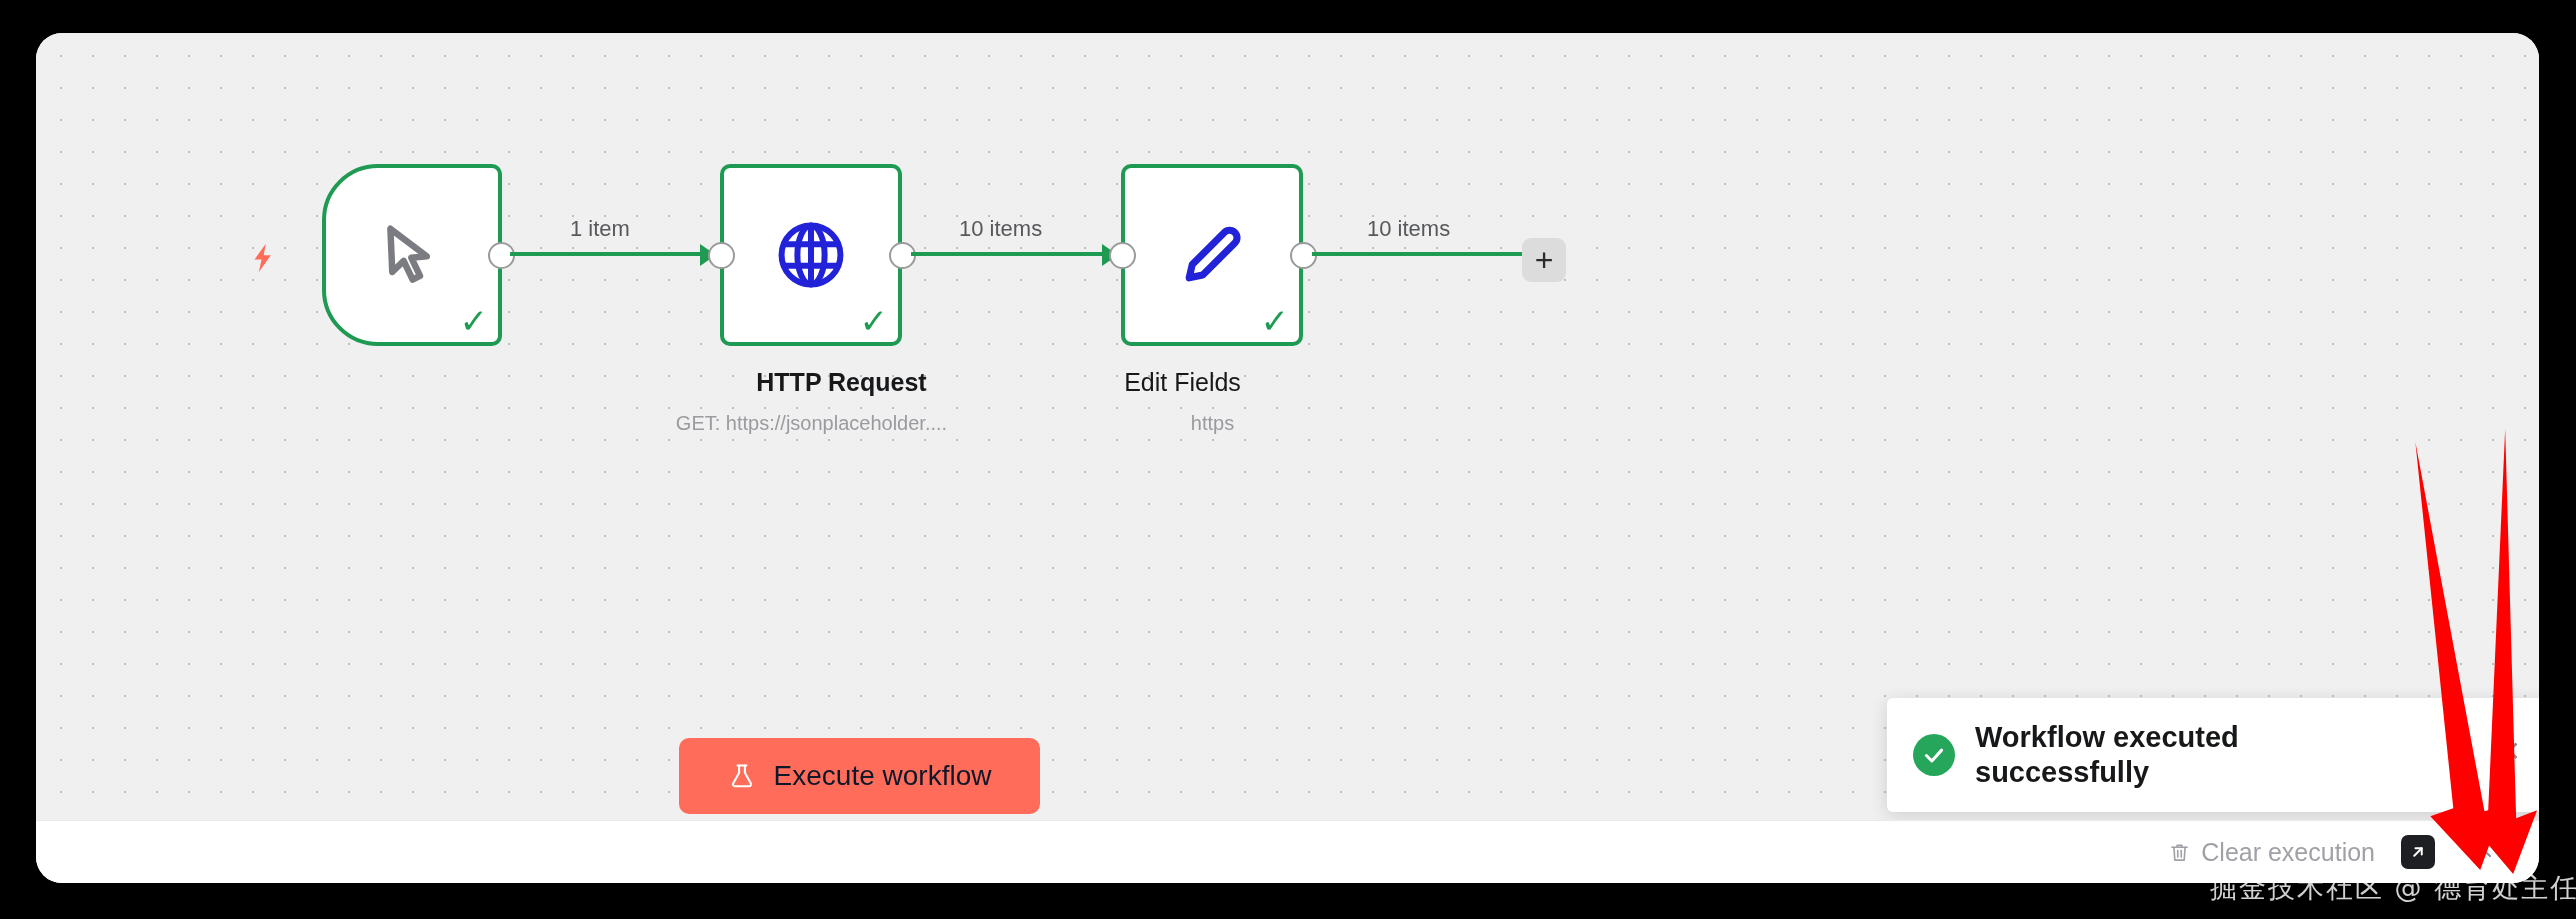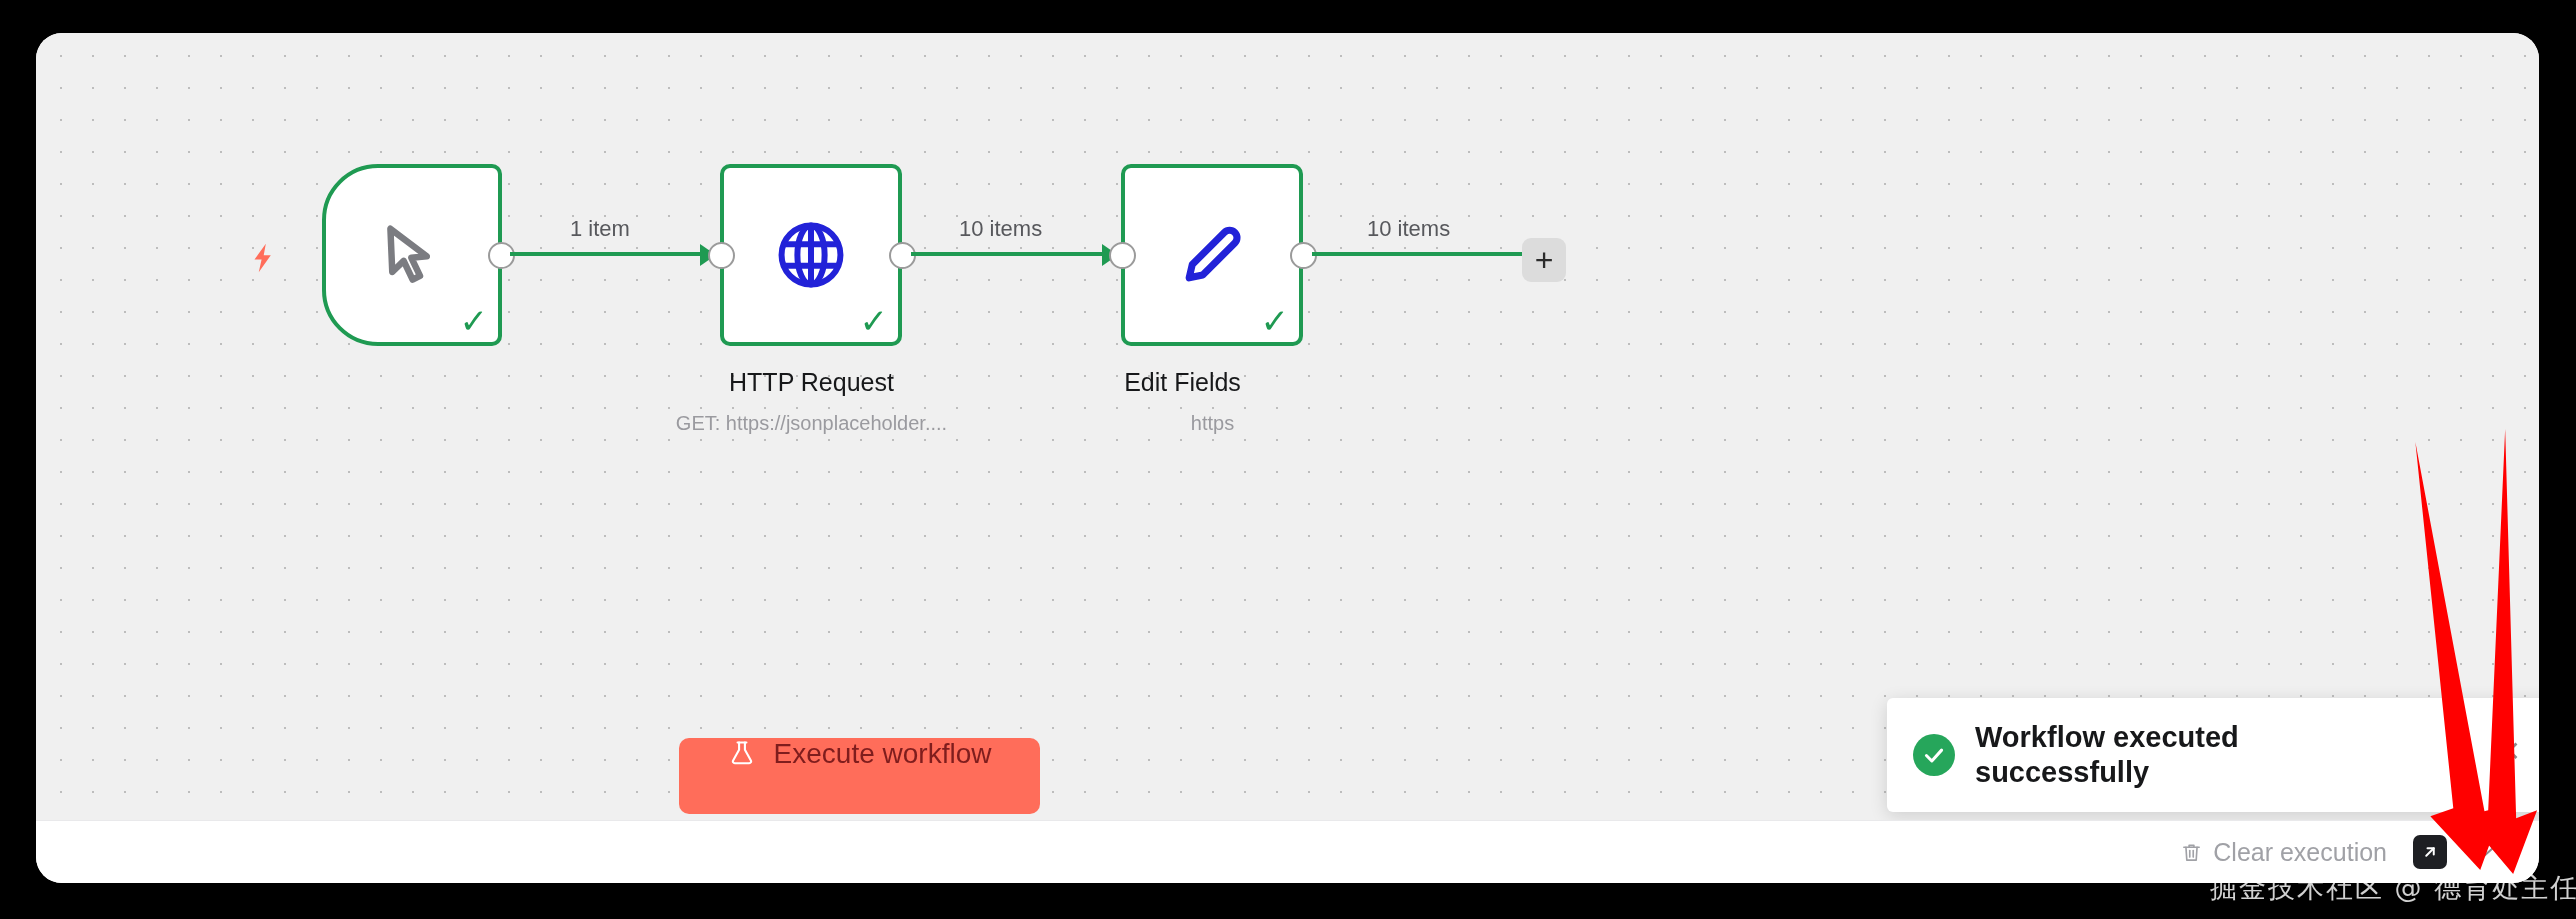--- a/index.html
+++ b/index.html
@@ -40,38 +40,38 @@
   
   #trigger-bolt{position:absolute;left:210px;top:205px;width:34px;height:40px;}
 
   
   #add-node-button{position:absolute;left:1486px;top:205px;width:44px;height:44px;
         background:#dcdcdc;border-radius:9px;display:flex;align-items:center;
         justify-content:center;color:#2b2b2b;font-size:32px;line-height:1;}
 
   
   #execute-workflow-button{position:absolute;left:643px;top:705px;width:361px;height:76px;
-        background:#ff6d5a;border-radius:10px;display:flex;
-        justify-content:center;gap:18px;color:#7f1d1d;font-size:28px;}
+        background:#ff6d5a;border-radius:10px;display:flex;align-items:center;
+        justify-content:center;gap:18px;color:#0f172a;font-size:28px;}
 
   
   #toast{position:absolute;left:1851px;top:665px;width:692px;height:114px;background:#fff;
         border-radius:6px;box-shadow:0 4px 18px rgba(0,0,0,.14);
         display:flex;align-items:center;padding:0 26px;box-sizing:border-box;}
   #toast-icon{width:42px;height:42px;border-radius:50%;background:#26a65b;
         display:flex;align-items:center;justify-content:center;flex:0 0 auto;}
   #toast-title{margin-left:20px;font-size:29px;font-weight:700;color:#17181a;
         line-height:1.2;max-width:419px;}
   #toast-close{position:absolute;right:58px;top:40px;color:#8a8a8e;font-size:28px;
         line-height:1;font-weight:300;}
 
   
   #bottom-bar{position:absolute;left:0;top:787px;width:2503px;height:63px;background:#fff;
         border-top:1px solid #e9e9eb;display:flex;align-items:center;
-        justify-content:flex-end;gap:26px;padding-right:26px;box-sizing:border-box;}
+        justify-content:flex-end;gap:26px;padding-right:38px;box-sizing:border-box;}
   #clear-execution-button{display:flex;align-items:center;gap:10px;color:#a0a1a6;font-size:25px;}
   #popout-button{width:34px;height:34px;background:#1e1f23;border-radius:7px;
         display:flex;align-items:center;justify-content:center;}
   #collapse-button{color:#8c8d92;font-size:26px;line-height:1;padding:0 6px;}
 
   
   #annotation-layer{position:absolute;left:0;top:0;width:2576px;height:920px;
         pointer-events:none;}
   #watermark{position:absolute;left:2210px;top:870px;color:rgba(255,255,255,.82);
         font-size:27px;letter-spacing:2px;white-space:nowrap;
@@ -104,21 +104,21 @@
     <div class="node std" style="left:684px;top:131px;width:182px;height:182px;">
       <svg width="76" height="76" viewBox="0 0 24 24" fill="none" stroke="#2222d8" stroke-width="1.9">
         <circle cx="12" cy="12" r="9.3"></circle>
         <ellipse cx="12" cy="12" rx="4.3" ry="9.3"></ellipse>
         <line x1="2.9" y1="8.6" x2="21.1" y2="8.6"></line>
         <line x1="2.9" y1="15.4" x2="21.1" y2="15.4"></line>
         <line x1="12" y1="2.7" x2="12" y2="21.3"></line>
       </svg>
       <span class="node-check">✓</span>
     </div>
-    <div class="node-label" style="left:626px;top:335px;width:299px;">HTTP Request</div>
+    <div class="node-label" style="left:656px;top:335px;width:299px;font-weight:bold;">HTTP Request</div>
     <div class="node-sub" style="left:566px;top:379px;width:419px;">GET: https://jsonplaceholder....</div>
 
     <div class="endpoint" style="left:672px;top:209px;"></div>
     <div class="endpoint" style="left:853px;top:209px;"></div>
 
     <div class="conn-line" style="left:875px;top:219px;width:200px;"></div>
     <div class="conn-arrow" style="left:1066px;top:211px;"></div>
     <div class="conn-label" style="left:923px;top:183px;">10 items</div>
 
     <div class="node std" style="left:1085px;top:131px;width:182px;height:182px;">

